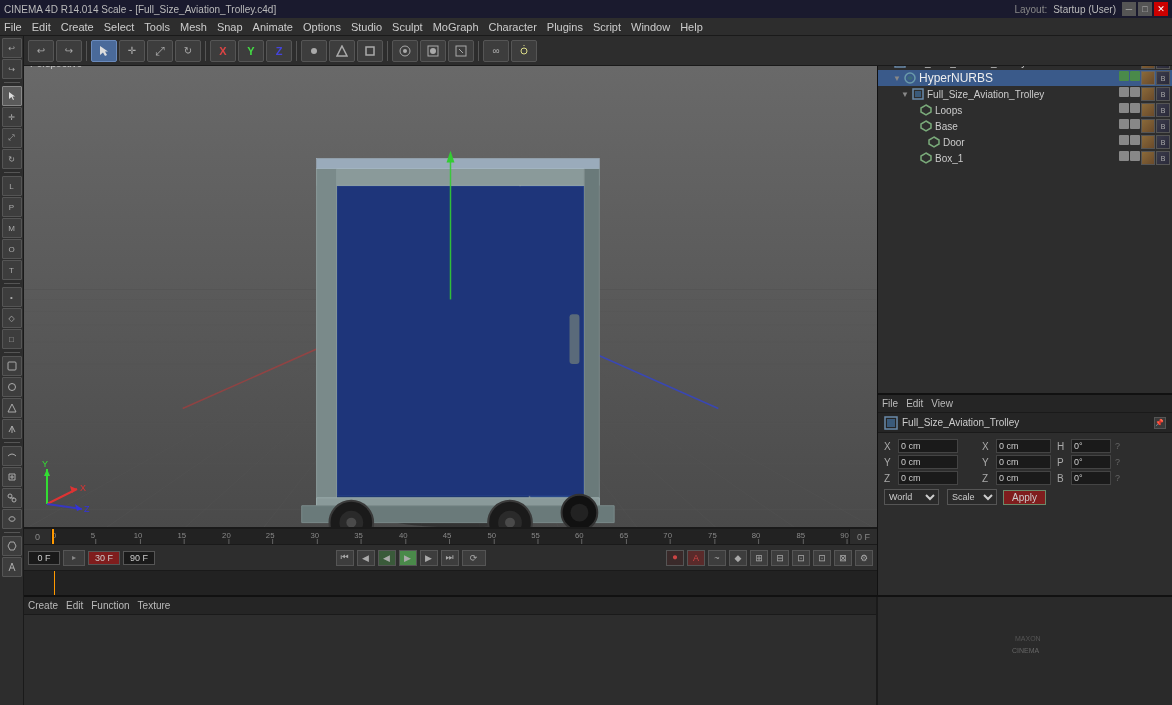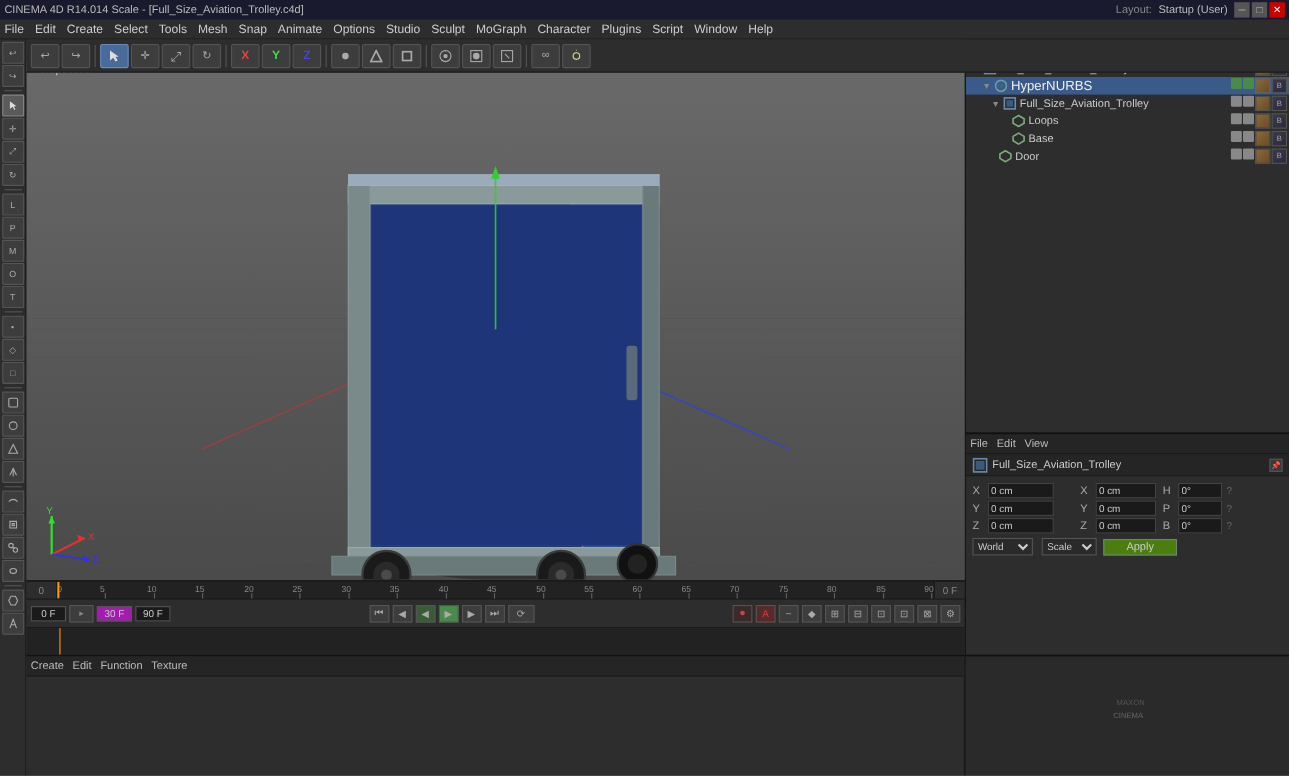--- a/index.html
+++ b/index.html
@@ -487,21 +487,21 @@
               <div style="width:28px;height:100%;background:#2d2d2d;display:flex;align-items:center;justify-content:center;border-left:1px solid #1a1a1a;">
                 <span style="font-size:9px;color:#888;">0 F</span>
               </div>
             </div>
 
             <div style="height:26px;background:#2d2d2d;border-bottom:1px solid #1a1a1a;display:flex;align-items:center;padding:0 4px;gap:3px;">
               <input type="text" class="frame-input" value="0 F" style="width: 32px; height: 14px; background: rgb(26, 26, 26); border: 1px solid rgb(85, 85, 85); color: rgb(204, 204, 204); font-size: 9px; text-align: center;">
               <div class="ctrl-btn" style="width:22px;">
                 <span style="font-size:8px;color:#888;">▸</span>
               </div>
-              <input type="text" class="frame-input" value="30 F" style="width: 32px; height: 14px; background: #a21caf; border: 1px solid rgb(85, 85, 85); color: rgb(204, 204, 204); font-size: 9px; text-align: center;">
+              <input type="text" class="frame-input" value="30 F" style="width: 32px; height: 14px; background: #7f1d1d; border: 1px solid rgb(85, 85, 85); color: rgb(204, 204, 204); font-size: 9px; text-align: center;">
               <input type="text" class="frame-input" value="90 F" style="width: 32px; height: 14px; background: rgb(26, 26, 26); border: 1px solid rgb(85, 85, 85); color: rgb(204, 204, 204); font-size: 9px; text-align: center;">
               <div style="flex:1;"></div>
               <div class="ctrl-btn">⏮</div>
               <div class="ctrl-btn">◀</div>
               <div class="ctrl-btn" style="background:#3a5a3a;">◀</div>
               <div class="ctrl-btn play">▶</div>
               <div class="ctrl-btn">▶</div>
               <div class="ctrl-btn">⏭</div>
               <div class="ctrl-btn" style="width:24px;">⟳</div>
               <div style="flex:1;"></div>
@@ -608,34 +608,47 @@
                 <span style="flex:1;font-size:10px;color:#ccc;">Base</span>
                 <div style="display:flex;gap:1px;margin-right:2px;">
                   <div style="width:10px;height:10px;background:#888;border-radius:1px;"></div>
                   <div style="width:10px;height:10px;background:#888;border-radius:1px;"></div>
                   <div style="width:14px;height:14px;background:linear-gradient(135deg,#8a6a3a,#6a4a2a);border:1px solid #555;"></div>
                   <div style="width:14px;height:14px;background:linear-gradient(135deg,#3a3a4a,#2a2a3a);border:1px solid #555;display:flex;align-items:center;justify-content:center;font-size:7px;color:#aaa;">B</div>
                 </div>
               </div>
 
 
-              <div class="obj-item obj-indent-3" style="padding-left:18px;display:flex;align-items:center;">
+              <div class="obj-item obj-indent-3" style="padding-left:38px;display:flex;align-items:center;">
                 <span style="width:10px;margin-right:2px;"></span>
                 <svg width="12" height="12" style="margin-right:3px;flex-shrink:0;">
                     <polygon points="6,1 11,4 11,8 6,11 1,8 1,4" fill="none" stroke="#7aaa7a" stroke-width="1.5"></polygon>
                   </svg>
                 <span style="flex:1;font-size:10px;color:#ccc;">Door</span>
                 <div style="display:flex;gap:1px;margin-right:2px;">
                   <div style="width:10px;height:10px;background:#888;border-radius:1px;"></div>
                   <div style="width:10px;height:10px;background:#888;border-radius:1px;"></div>
                   <div style="width:14px;height:14px;background:linear-gradient(135deg,#8a6a3a,#6a4a2a);border:1px solid #555;"></div>
                   <div style="width:14px;height:14px;background:linear-gradient(135deg,#3a3a4a,#2a2a3a);border:1px solid #555;display:flex;align-items:center;justify-content:center;font-size:7px;color:#aaa;">B</div>
                 </div>
               </div>
 
+              <div class="obj-item obj-indent-3" style="padding-left:30px;display:flex;align-items:center;">
+                <span style="width:10px;margin-right:2px;"></span>
+                <svg width="12" height="12" style="margin-right:3px;flex-shrink:0;">
+                    <polygon points="6,1 11,4 11,8 6,11 1,8 1,4" fill="none" stroke="#7aaa7a" stroke-width="1.5"></polygon>
+                  </svg>
+                <span style="flex:1;font-size:10px;color:#ccc;">Box_1</span>
+                <div style="display:flex;gap:1px;margin-right:2px;">
+                  <div style="width:10px;height:10px;background:#888;border-radius:1px;"></div>
+                  <div style="width:10px;height:10px;background:#888;border-radius:1px;"></div>
+                  <div style="width:14px;height:14px;background:linear-gradient(135deg,#8a6a3a,#6a4a2a);border:1px solid #555;"></div>
+                  <div style="width:14px;height:14px;background:linear-gradient(135deg,#3a3a4a,#2a2a3a);border:1px solid #555;display:flex;align-items:center;justify-content:center;font-size:7px;color:#aaa;">B</div>
+                </div>
+              </div>
 
 
             </div>
           </div>
 
           <div style="height:200px;display:flex;flex-direction:column;overflow:hidden;">
 
             <div style="height:18px;background:#252525;border-bottom:1px solid #1a1a1a;display:flex;align-items:center;padding:0 4px;gap:8px;">
               <span style="font-size:10px;color:#bbb;cursor:pointer;">File</span>
               <span style="font-size:10px;color:#bbb;cursor:pointer;">Edit</span>
@@ -688,21 +701,21 @@
               </div>
               <div class="coord-row" style="margin-top:4px;">
                 <select style="height:16px;background:#2a2a2a;border:1px solid #555;color:#ccc;font-size:9px;width:55px;">
                   <option>World</option>
                   <option>Object</option>
                 </select>
                 <div style="width:4px;"></div>
                 <select style="height:16px;background:#2a2a2a;border:1px solid #555;color:#ccc;font-size:9px;width:50px;">
                   <option>Scale</option>
                 </select>
-                <button class="apply-btn" style="background:#4d7c0f;border:1px solid #6a8a6a;color:#ccc;padding:1px 20px;font-size:10px;cursor:pointer;">Apply</button>
+                <button class="apply-btn" style="background:#7f1d1d;border:1px solid #6a8a6a;color:#ccc;padding:1px 8px;font-size:10px;cursor:pointer;">Apply</button>
               </div>
             </div>
           </div>
         </div>
       </div>
 
       <div style="height:110px;display:flex;border-top:2px solid #111;flex-shrink:0;">
 
         <div style="flex:1;background:#2d2d2d;border-right:1px solid #1a1a1a;display:flex;flex-direction:column;">
           <div style="height:18px;background:#252525;border-bottom:1px solid #1a1a1a;display:flex;align-items:center;padding:0 4px;gap:8px;">

